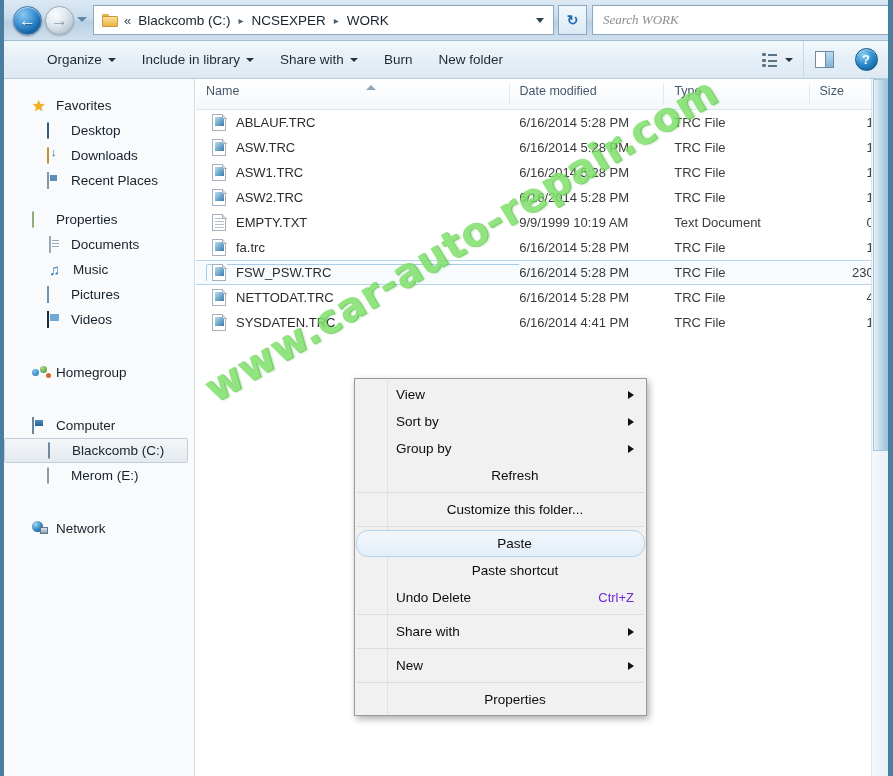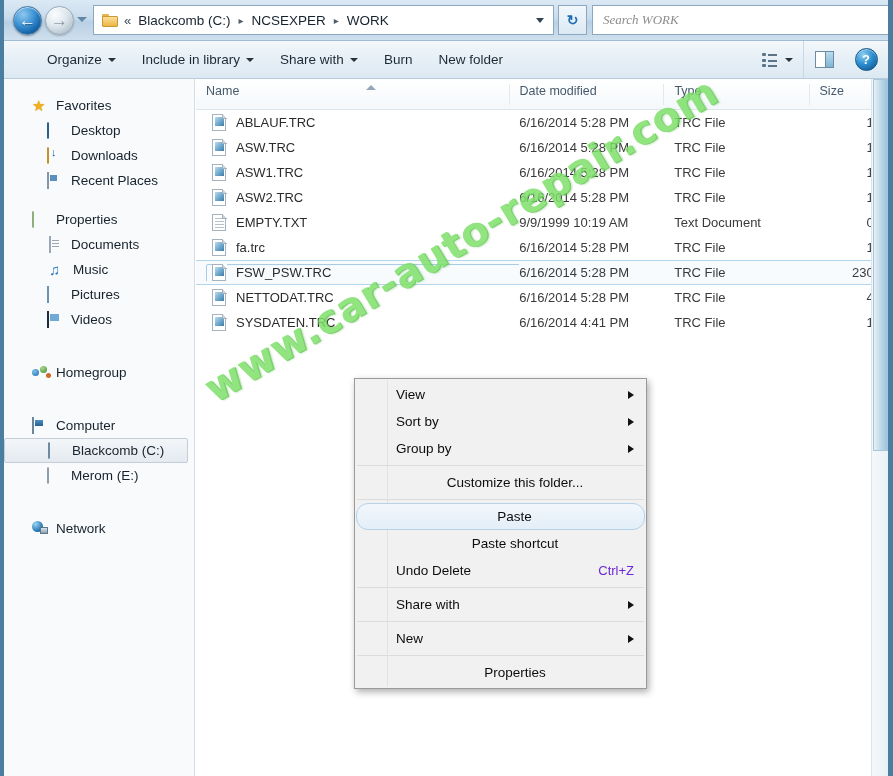--- a/index.html
+++ b/index.html
@@ -929,20 +929,23 @@
       <span class="ctx-sub"></span>
     </div>
     <div class="ctx-item">
       <span>Sort by</span>
       <span class="ctx-sub"></span>
     </div>
     <div class="ctx-item">
       <span>Group by</span>
       <span class="ctx-sub"></span>
     </div>
+    <div class="ctx-item">
+      <span>Refresh</span>
+    </div>
 
     <div class="ctx-sep"></div>
 
     <div class="ctx-item">
       <span>Customize this folder...</span>
     </div>
 
     <div class="ctx-sep"></div>
 
     <div class="ctx-item highlight">

